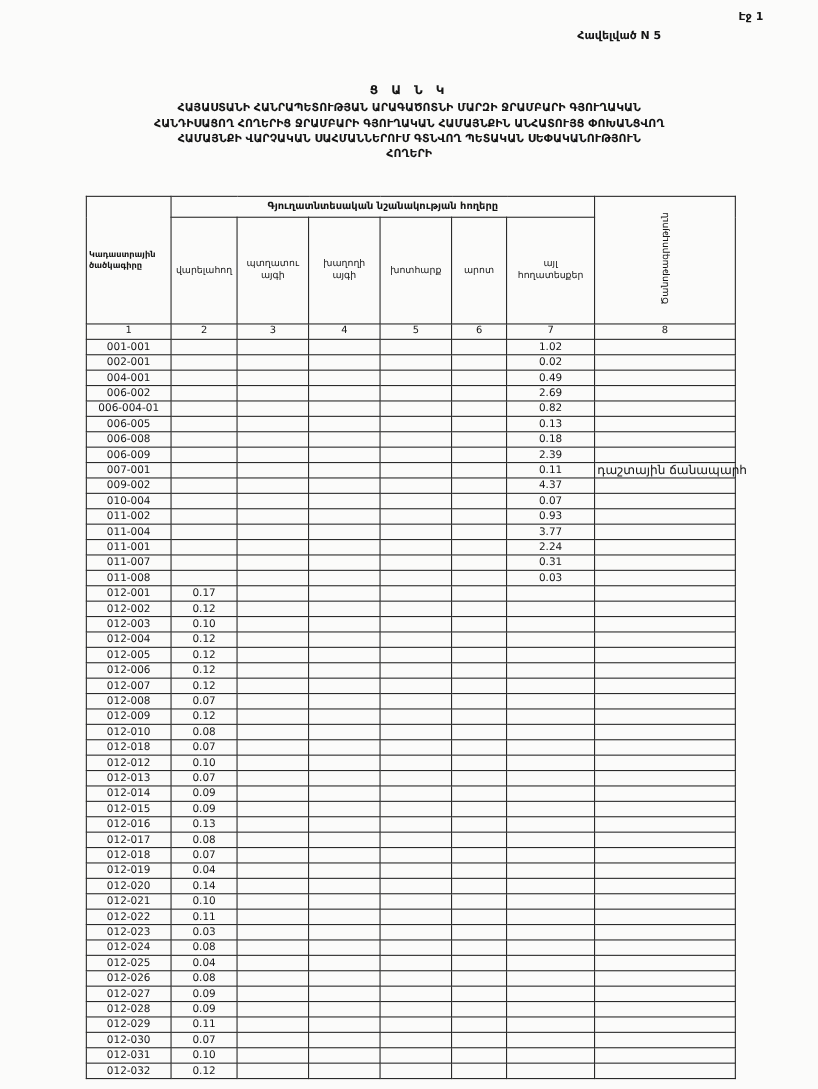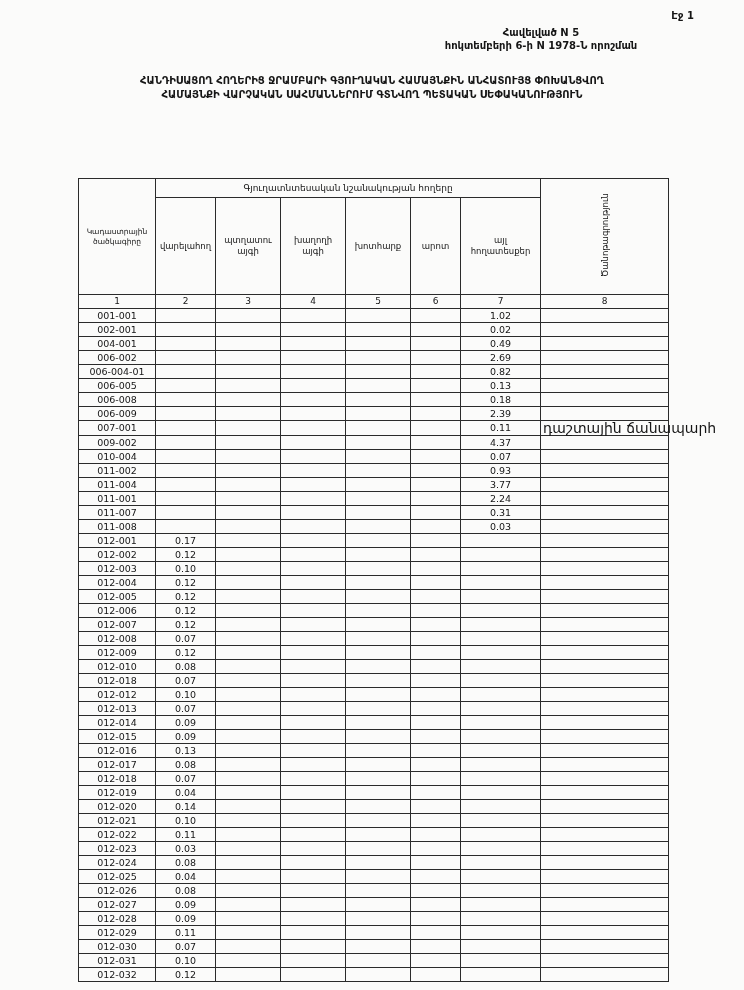--- a/index.html
+++ b/index.html
@@ -11,78 +11,80 @@
     position:relative;
     overflow:hidden;
   }
   .sheet { position:absolute; top:0; left:0; width:744px; height:990px;border-radius:22px; }
 
   .page-num {
     position:absolute; top:10px; right:50px;
     font-size:10px; font-weight:bold;
   }
   .annex-block {
-    position:absolute; top:26px; right:78px; width:250px;
+    position:absolute; top:26px; right:56px; width:250px;
     text-align:center; font-size:10px; font-weight:bold; line-height:1.3;
   }
   .title-block {
     position:absolute; top:74px; left:0; width:744px;
     text-align:center; font-weight:bold; font-size:10px; line-height:1.4;
   }
   .title-word { letter-spacing:4px; font-size:11px; margin-bottom:3px; }
 
   table.land {
     position:absolute; top:178px; left:78px;
     border-collapse:collapse; table-layout:fixed;
     width:590px;
     font-size:9.5px;
   }
   table.land th, table.land td {
     border:1px solid #2b2b2b;
     padding:0 2px;
     overflow:visible;
   }
-  th.group-head { height:18px; font-size:9px; font-weight:normal; text-align:center;margin-top:31px; }
+  th.group-head { height:18px; font-size:9px; font-weight:bold; text-align:center;margin-top:31px; }
   th.code-head {
-    font-size:7.5px; font-weight:normal; text-align:center;
+    font-size:7.5px; font-weight:bold; text-align:left;
     vertical-align:middle; padding-left:4px; line-height:1.3;
   }
   tr.label-row th {
     height:96px; font-size:8.5px; font-weight:normal;
     text-align:center; vertical-align:middle; line-height:1.25;
     word-wrap:break-word;
   }
   th.note-head { text-align:center; vertical-align:middle; font-weight:normal; }
   th.note-head .vert {
     display:inline-block;
     writing-mode:vertical-rl;
     transform:rotate(180deg);
     font-size:8.5px;
     white-space:nowrap;
   }
   tr.num-row td { height:13px; font-size:9px; text-align:center; line-height:1; }
   tbody td { height:13px; text-align:center; line-height:1; }
   tbody td.code-cell { font-size:9.5px; }
-  tbody td.note-cell { text-align:right; font-size:14px; white-space:nowrap; }
+  tbody td.note-cell { text-align:right; font-size:11px; white-space:nowrap; }
 </style>
 </head>
 <body>
 
 <div class="sheet">
 
   <div class="page-num">Էջ 1</div>
 
   <div class="annex-block">
     <div>Հավելված N 5</div>
-    <div>հոկտեմբերի 6-ի N 1978-Ն որոշման</div>
   </div>
 
   <div class="title-block">
+    <div class="title-word">Ց Ա Ն Կ</div>
+    <div>ՀԱՅԱՍՏԱՆԻ ՀԱՆՐԱՊԵՏՈՒԹՅԱՆ ԱՐԱԳԱԾՈՏՆԻ ՄԱՐԶԻ ՋՐԱՄԲԱՐԻ ԳՅՈՒՂԱԿԱՆ</div>
     <div>ՀԱՆԴԻՍԱՑՈՂ ՀՈՂԵՐԻՑ ՋՐԱՄԲԱՐԻ ԳՅՈՒՂԱԿԱՆ ՀԱՄԱՅՆՔԻՆ ԱՆՀԱՏՈՒՅՑ ՓՈԽԱՆՑՎՈՂ</div>
     <div>ՀԱՄԱՅՆՔԻ ՎԱՐՉԱԿԱՆ ՍԱՀՄԱՆՆԵՐՈՒՄ ԳՏՆՎՈՂ ՊԵՏԱԿԱՆ ՍԵՓԱԿԱՆՈՒԹՅՈՒՆ</div>
+    <div>ՀՈՂԵՐԻ</div>
   </div>
 
   <table class="land">
     <colgroup>
       <col style="width:77px">
       <col style="width:60px">
       <col style="width:65px">
       <col style="width:65px">
       <col style="width:65px">
       <col style="width:50px">

